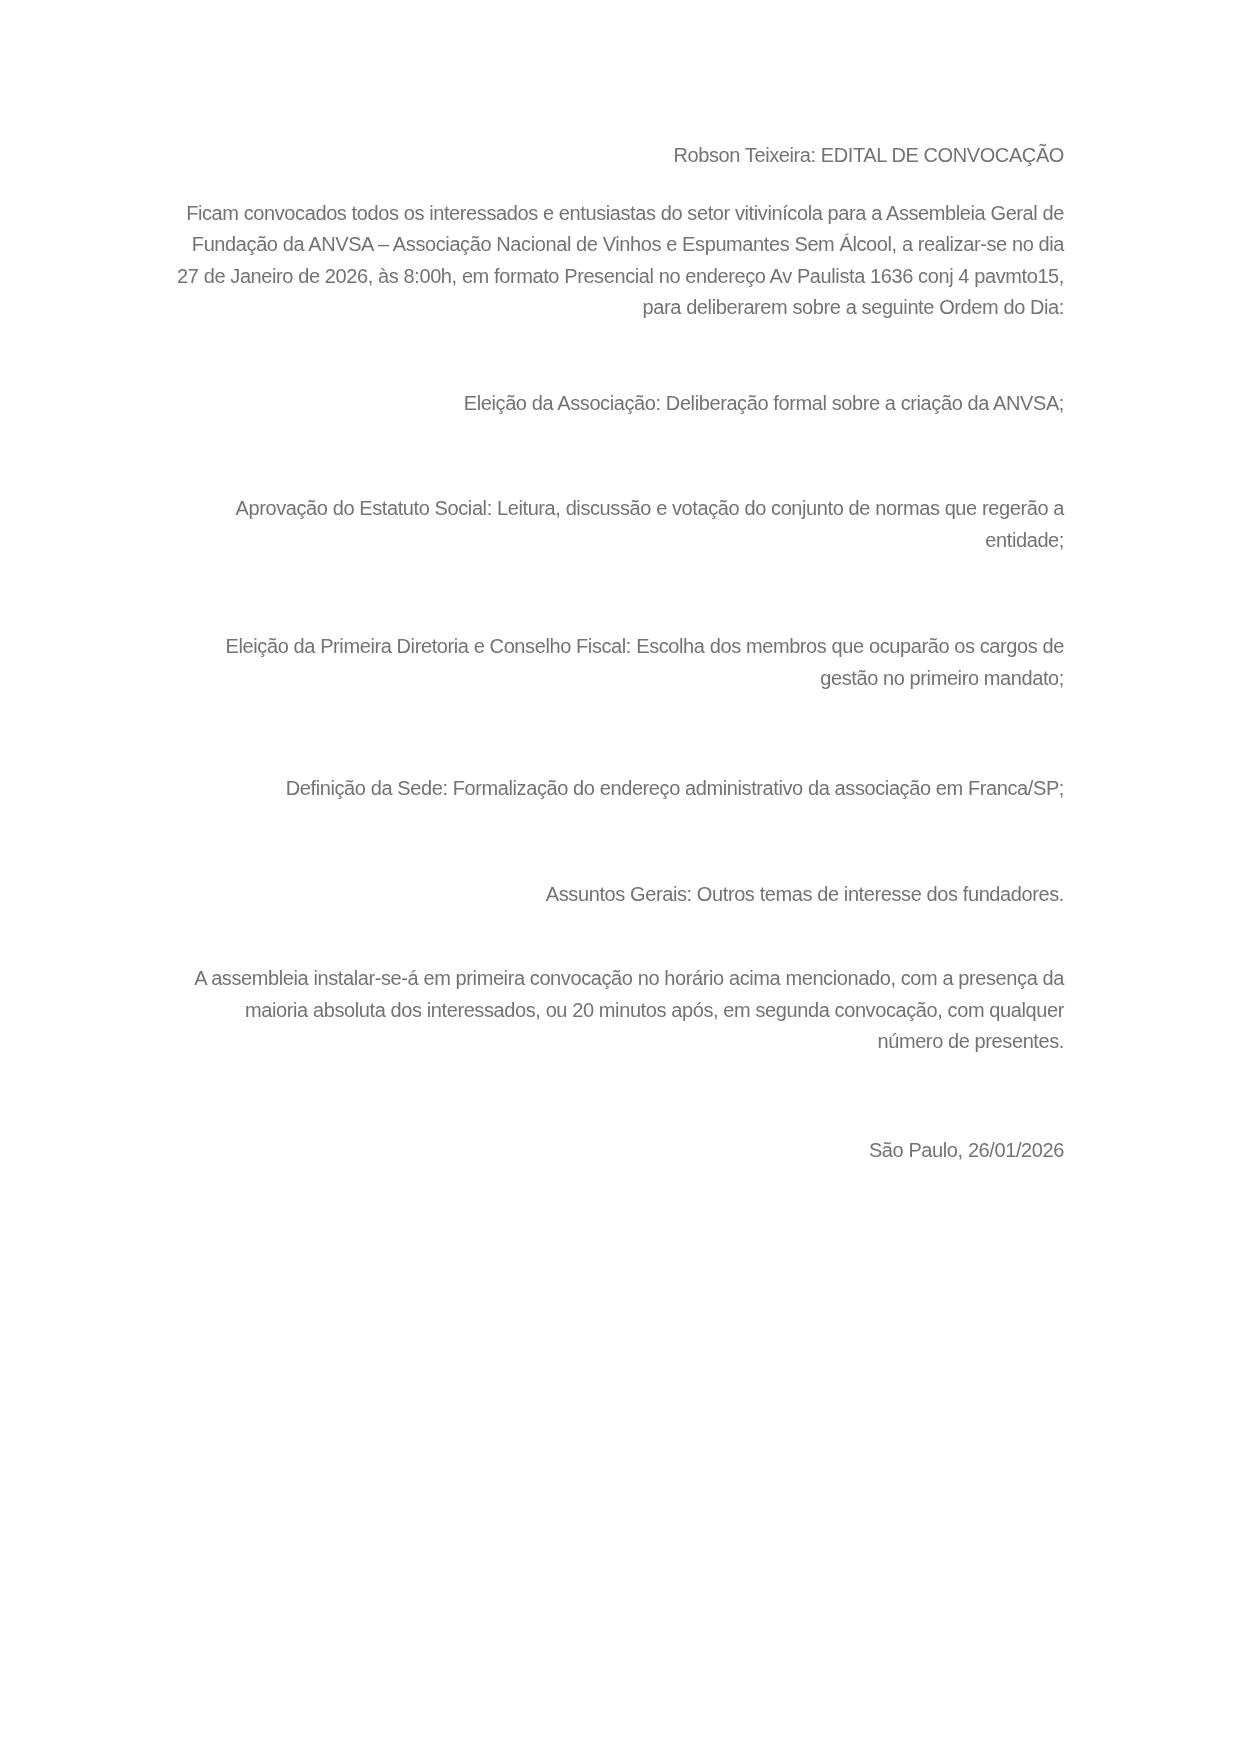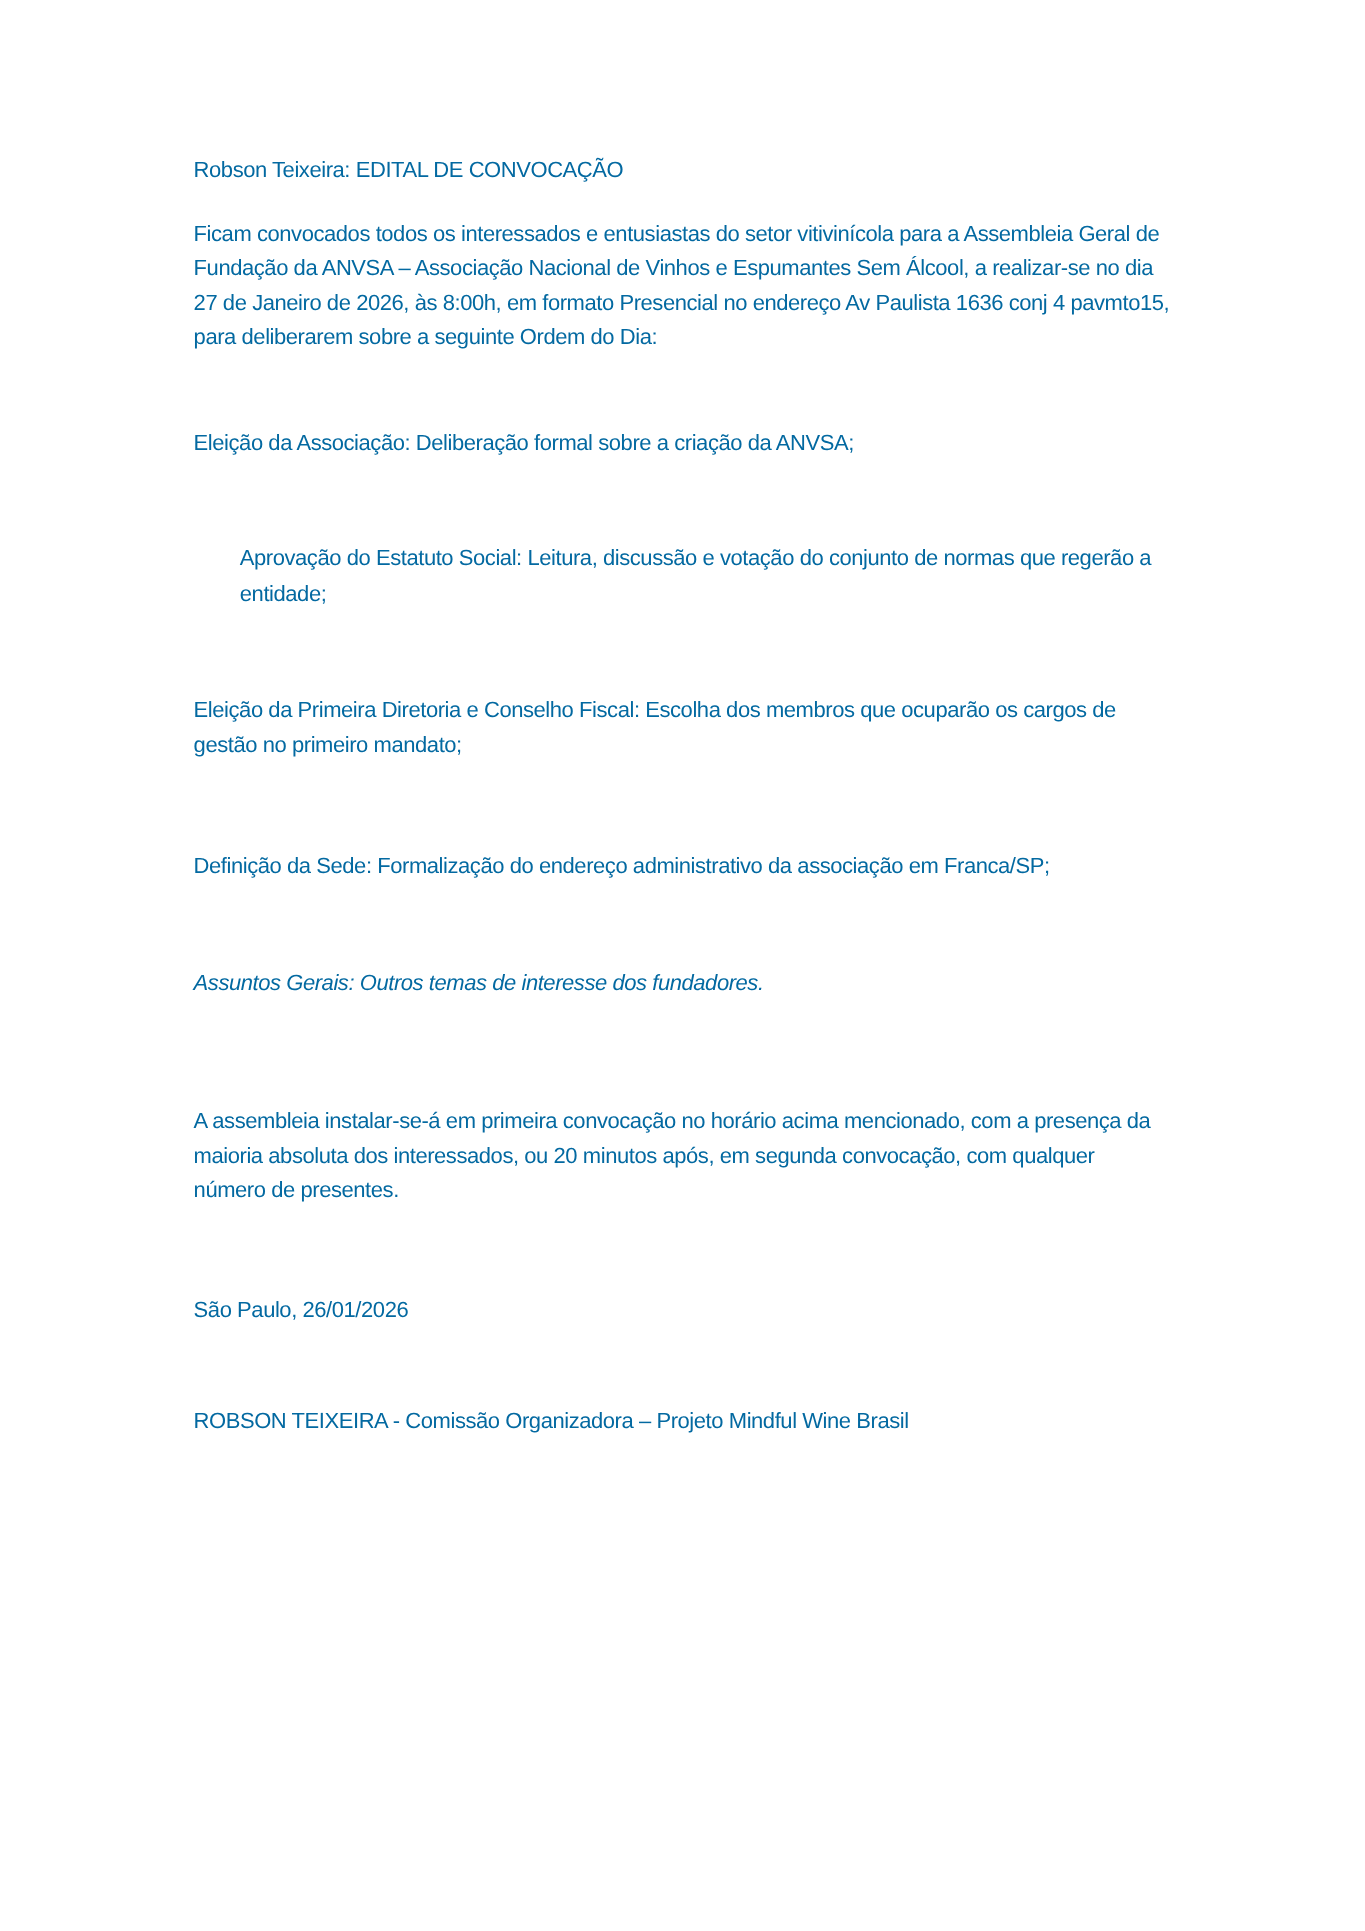--- a/index.html
+++ b/index.html
@@ -16,30 +16,30 @@
   }
   .content {
     position: absolute;
     left: 176px;
     top: 140px;
     width: 888px;
     font-family: "Liberation Sans", sans-serif;
     font-size: 20px;
     line-height: 31.5px;
     letter-spacing: -0.4px;
-    color: #0369a1;
-    text-align: left;
+    color: #737373;
+    text-align: right;
   }
   .para { margin: 0 0 26px 0; }
   .mb-64  { margin-bottom: 64px; }
   .mb-70  { margin-bottom: 70px; }
   .mb-74  { margin-bottom: 74px; }
   .mb-75  { margin-bottom: 75px; margin-left: 42px; }
   .mb-77  { margin-bottom: 77px; }
-  .mb-78  { margin-bottom: 94px; font-style: italic; }
+  .mb-78  { margin-bottom: 53px; }
   .mb-79  { margin-bottom: 79px; }
 </style>
 </head>
 <body>
 
 <div class="page">
   <div class="content">
 
     <div class="para">Robson Teixeira: EDITAL DE CONVOCAÇÃO</div>
 
@@ -53,16 +53,15 @@
     <div class="para mb-79">Eleição da Primeira Diretoria e Conselho Fiscal: Escolha dos membros que ocuparão os cargos de gestão no primeiro mandato;</div>
 
     <div class="para mb-74">Definição da Sede: Formalização do endereço administrativo da associação em Franca/SP;</div>
 
     <div class="para mb-78">Assuntos Gerais: Outros temas de interesse dos fundadores.</div>
 
     <div class="para mb-77">A assembleia instalar-se-á em primeira convocação no horário acima mencionado, com a presença da maioria absoluta dos interessados, ou 20 minutos após, em segunda convocação, com qualquer número de presentes.</div>
 
     <div class="para mb-70">São Paulo, 26/01/2026</div>
 
-    <div class="para">ROBSON TEIXEIRA - Comissão Organizadora – Projeto Mindful Wine Brasil</div>
 
   </div>
 </div>
 
 </body></html>

